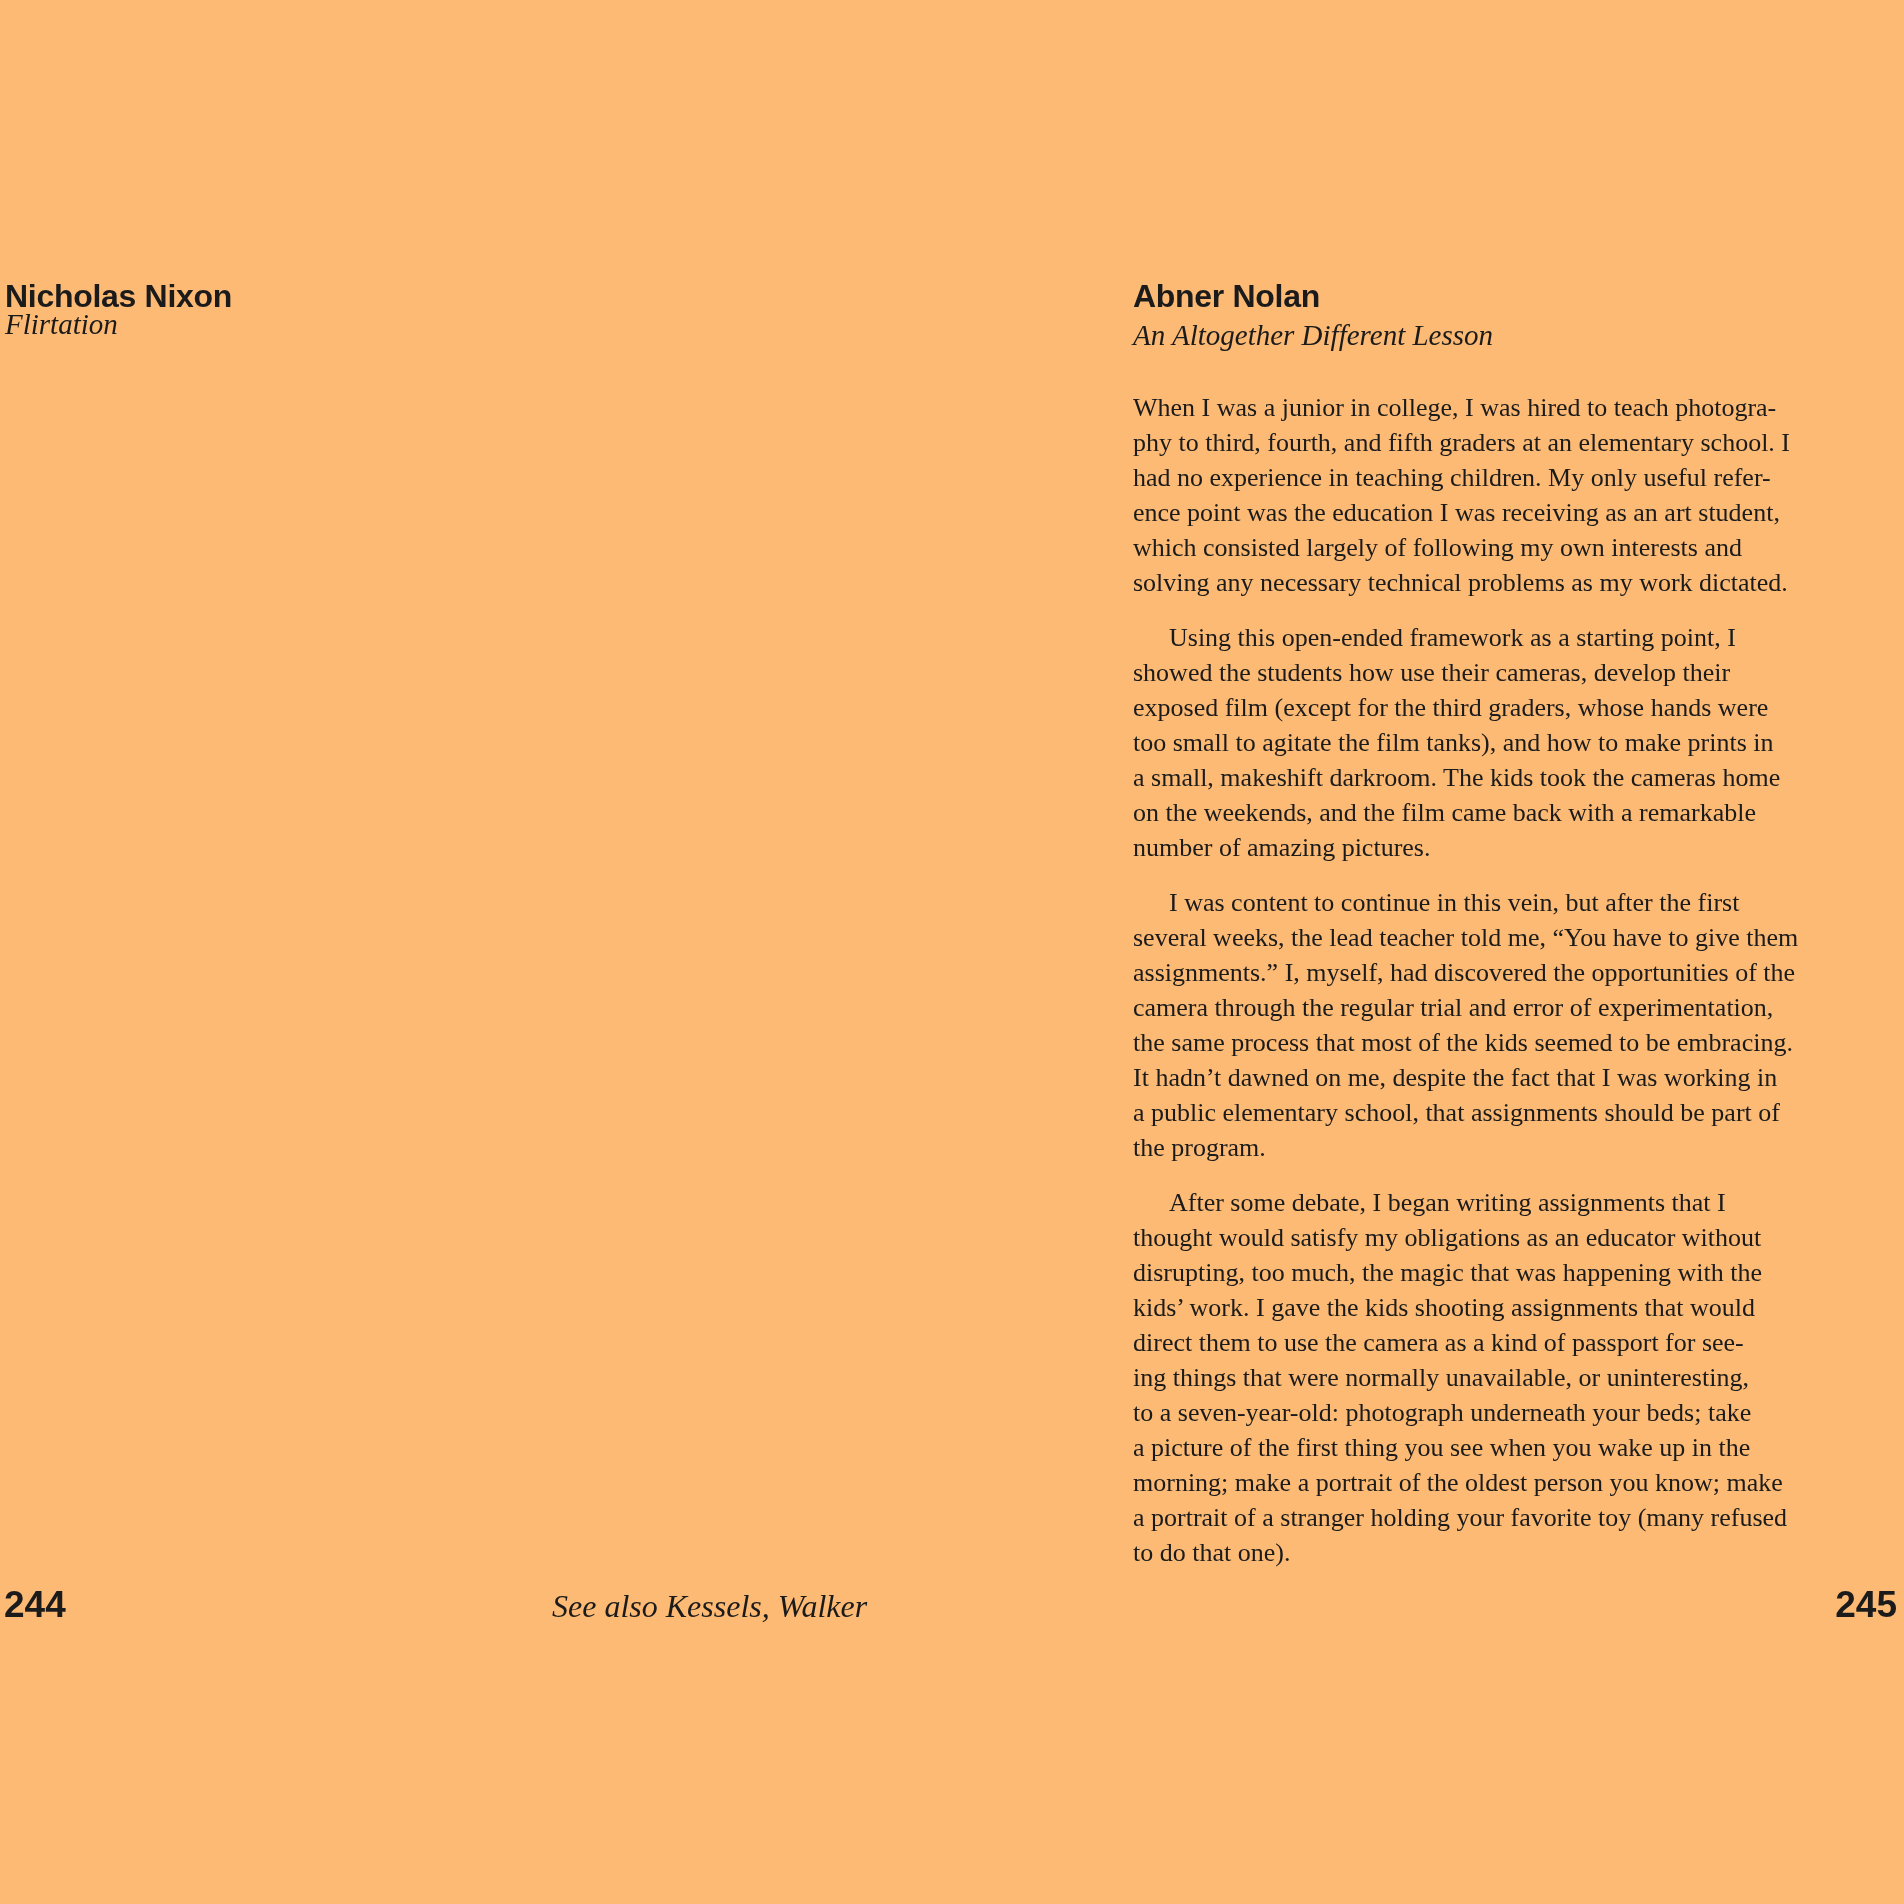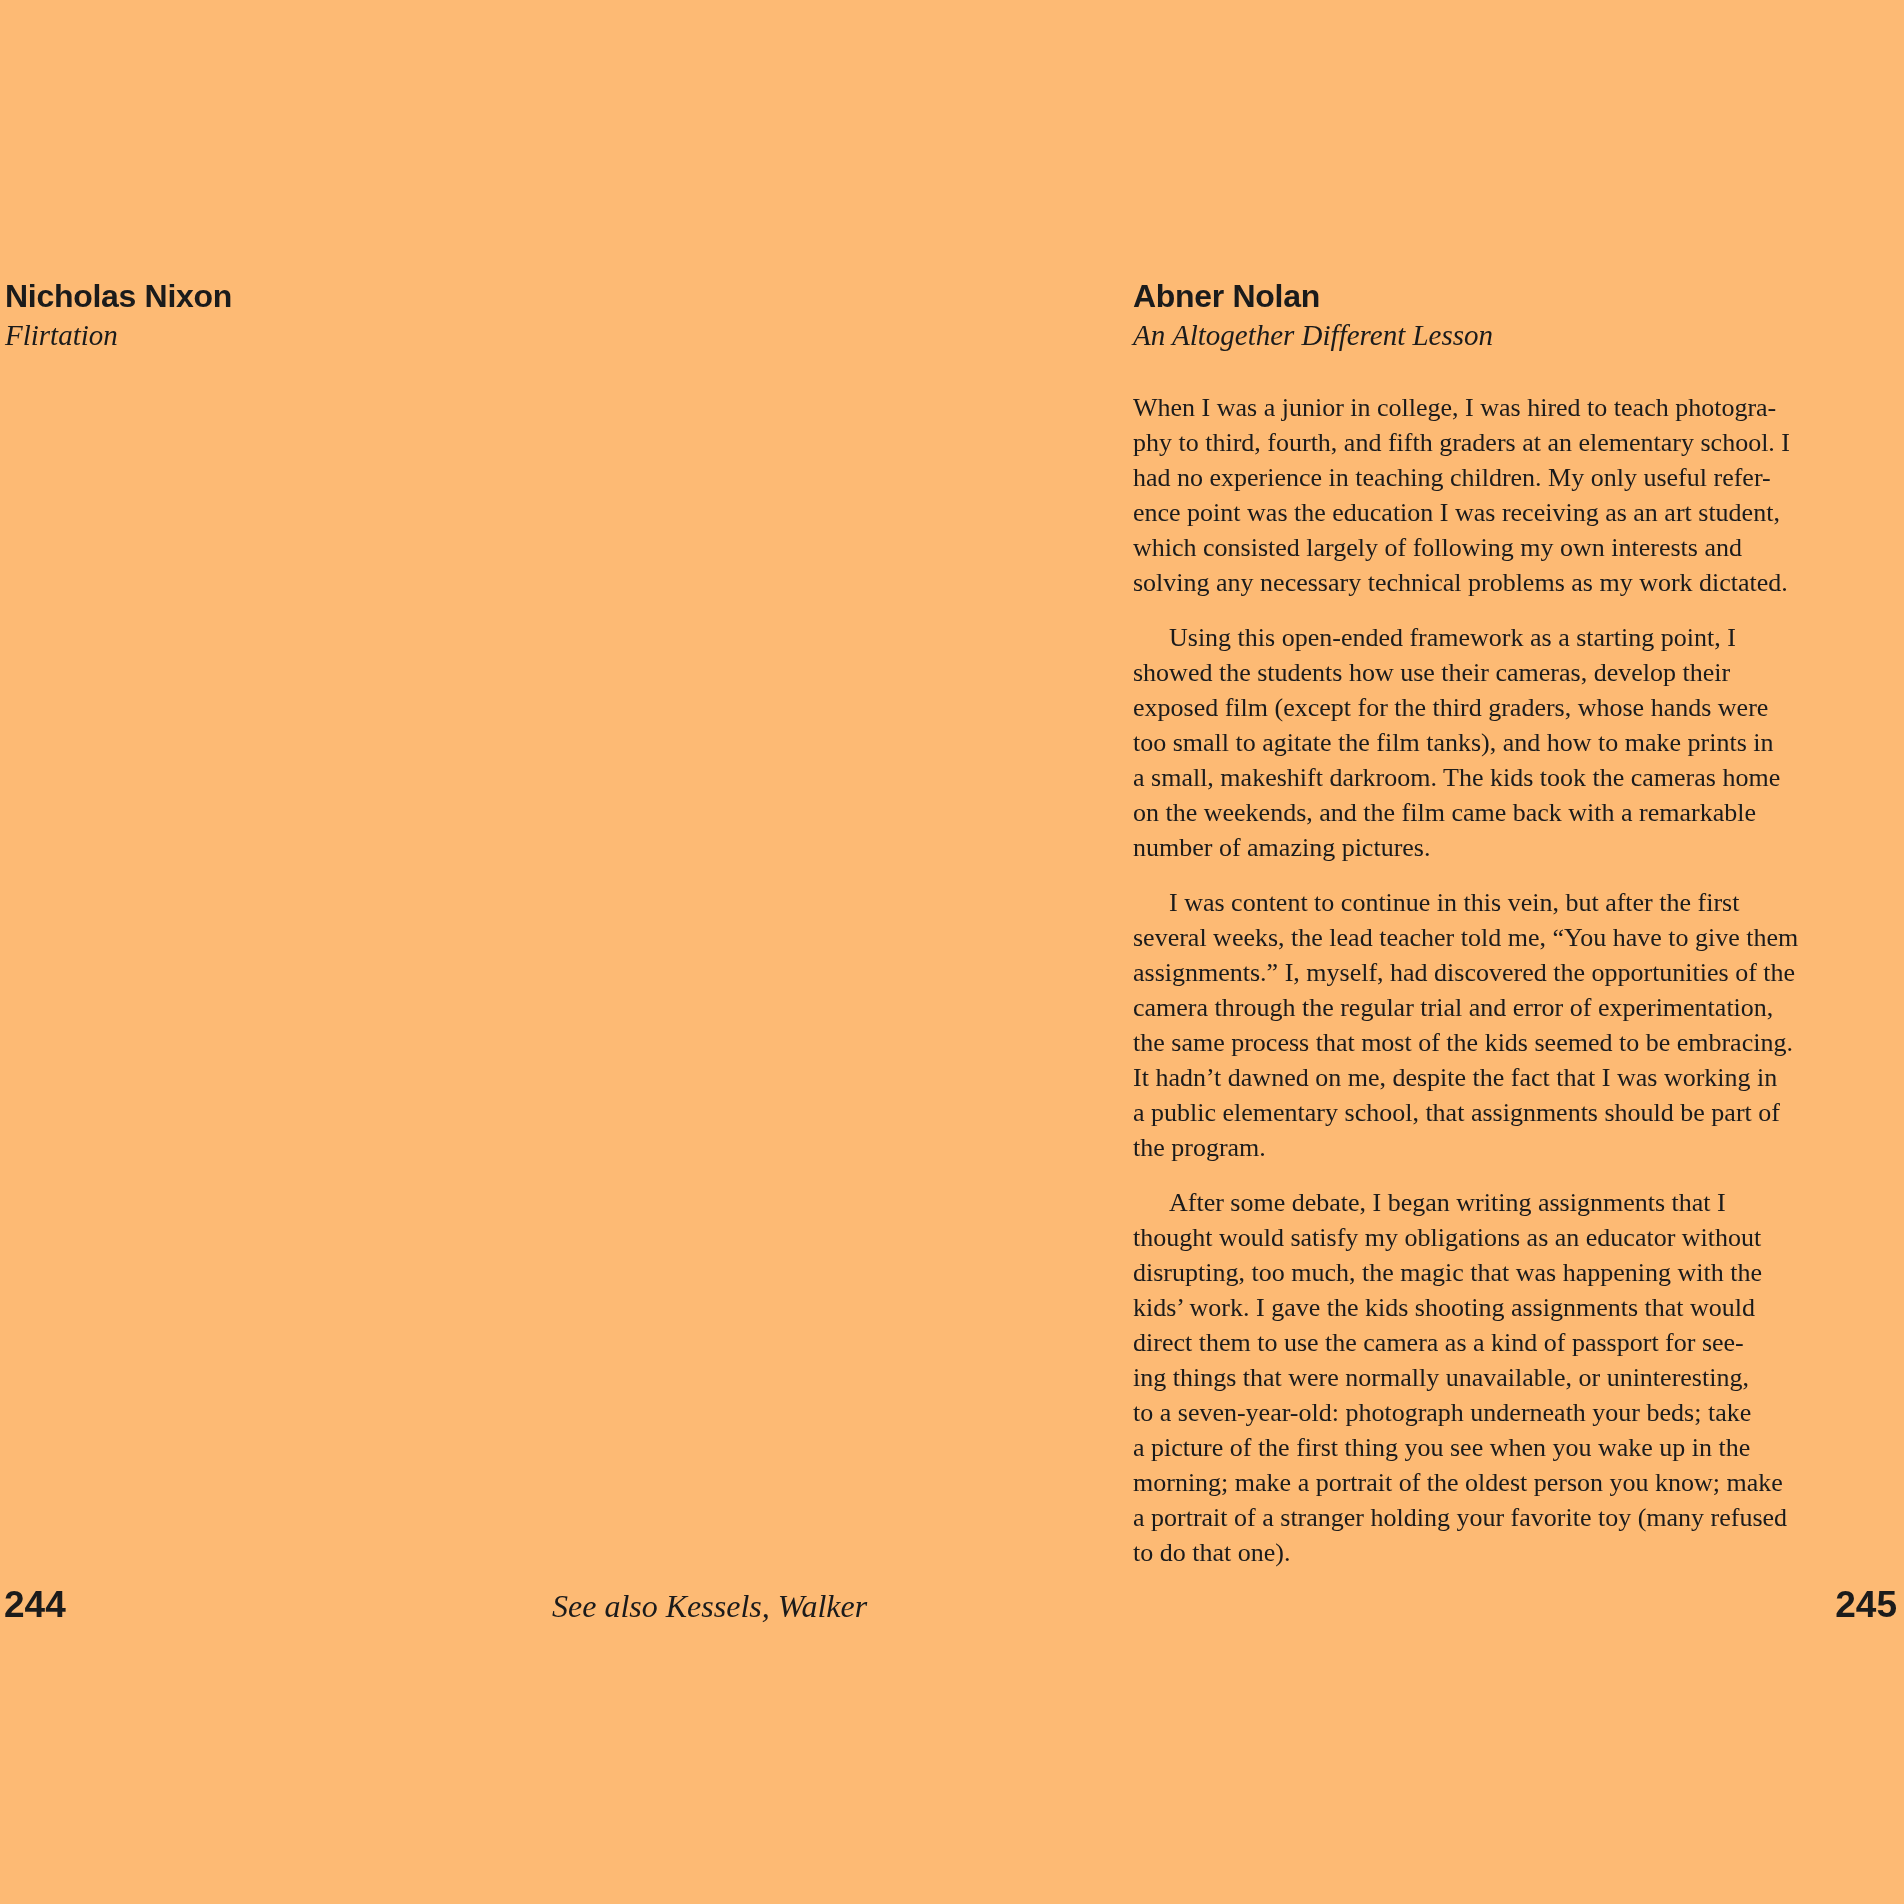--- a/index.html
+++ b/index.html
@@ -37,21 +37,21 @@
   }
   .body-block .para {
     margin: 0;
     white-space: pre;
   }
   .body-block .para.indent {
     text-indent: 36px;
     margin-top: 20px;
   }
   .left-author   { left: 5px;    top: 280px; }
-  .left-title    { left: 5px;    top: 321px; }
+  .left-title    { left: 5px;    top: 310px; }
   .left-body     { left: 5px;    top: 390px; }
   .right-author  { left: 1133px; top: 280px; }
   .right-title   { left: 1133px; top: 321px; }
   .right-body    { left: 1133px; top: 390px; width: 772px; }
   .folio {
     position: absolute;
     top: 1586px;
     font-family: "Liberation Sans", sans-serif;
     font-weight: 700;
     font-size: 37px;

